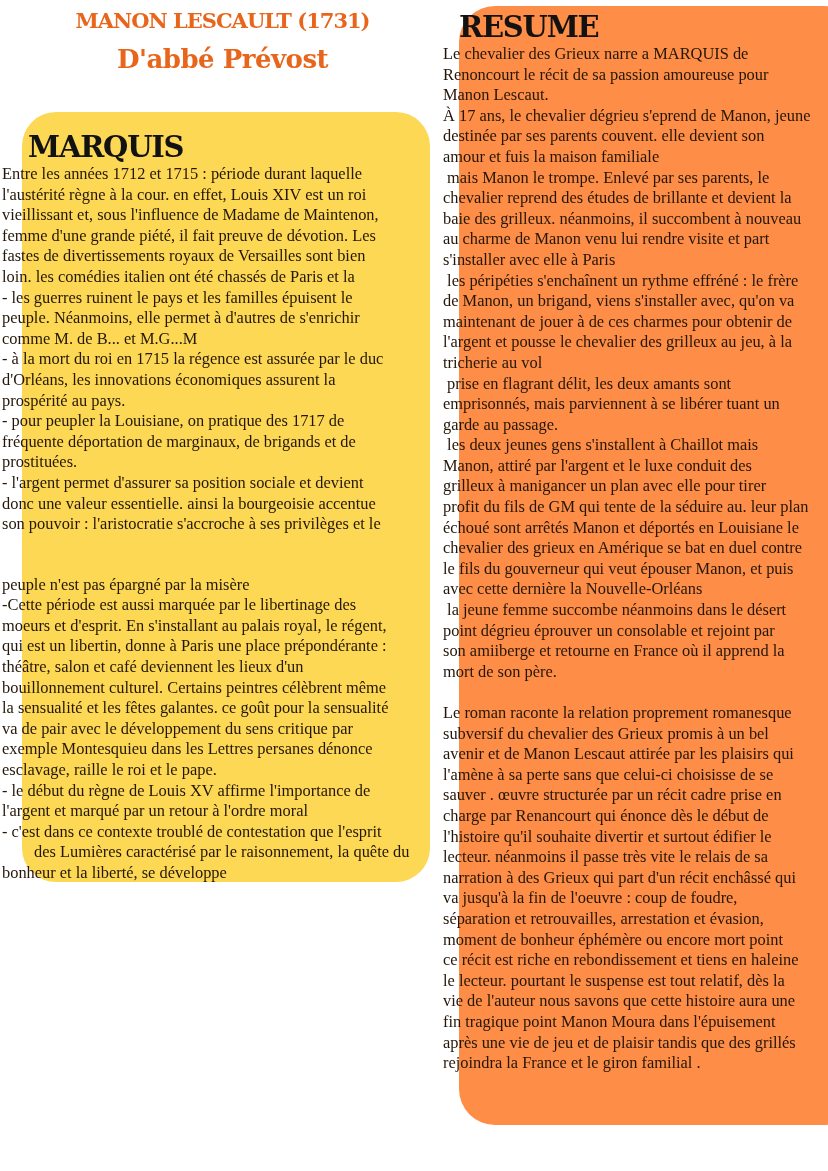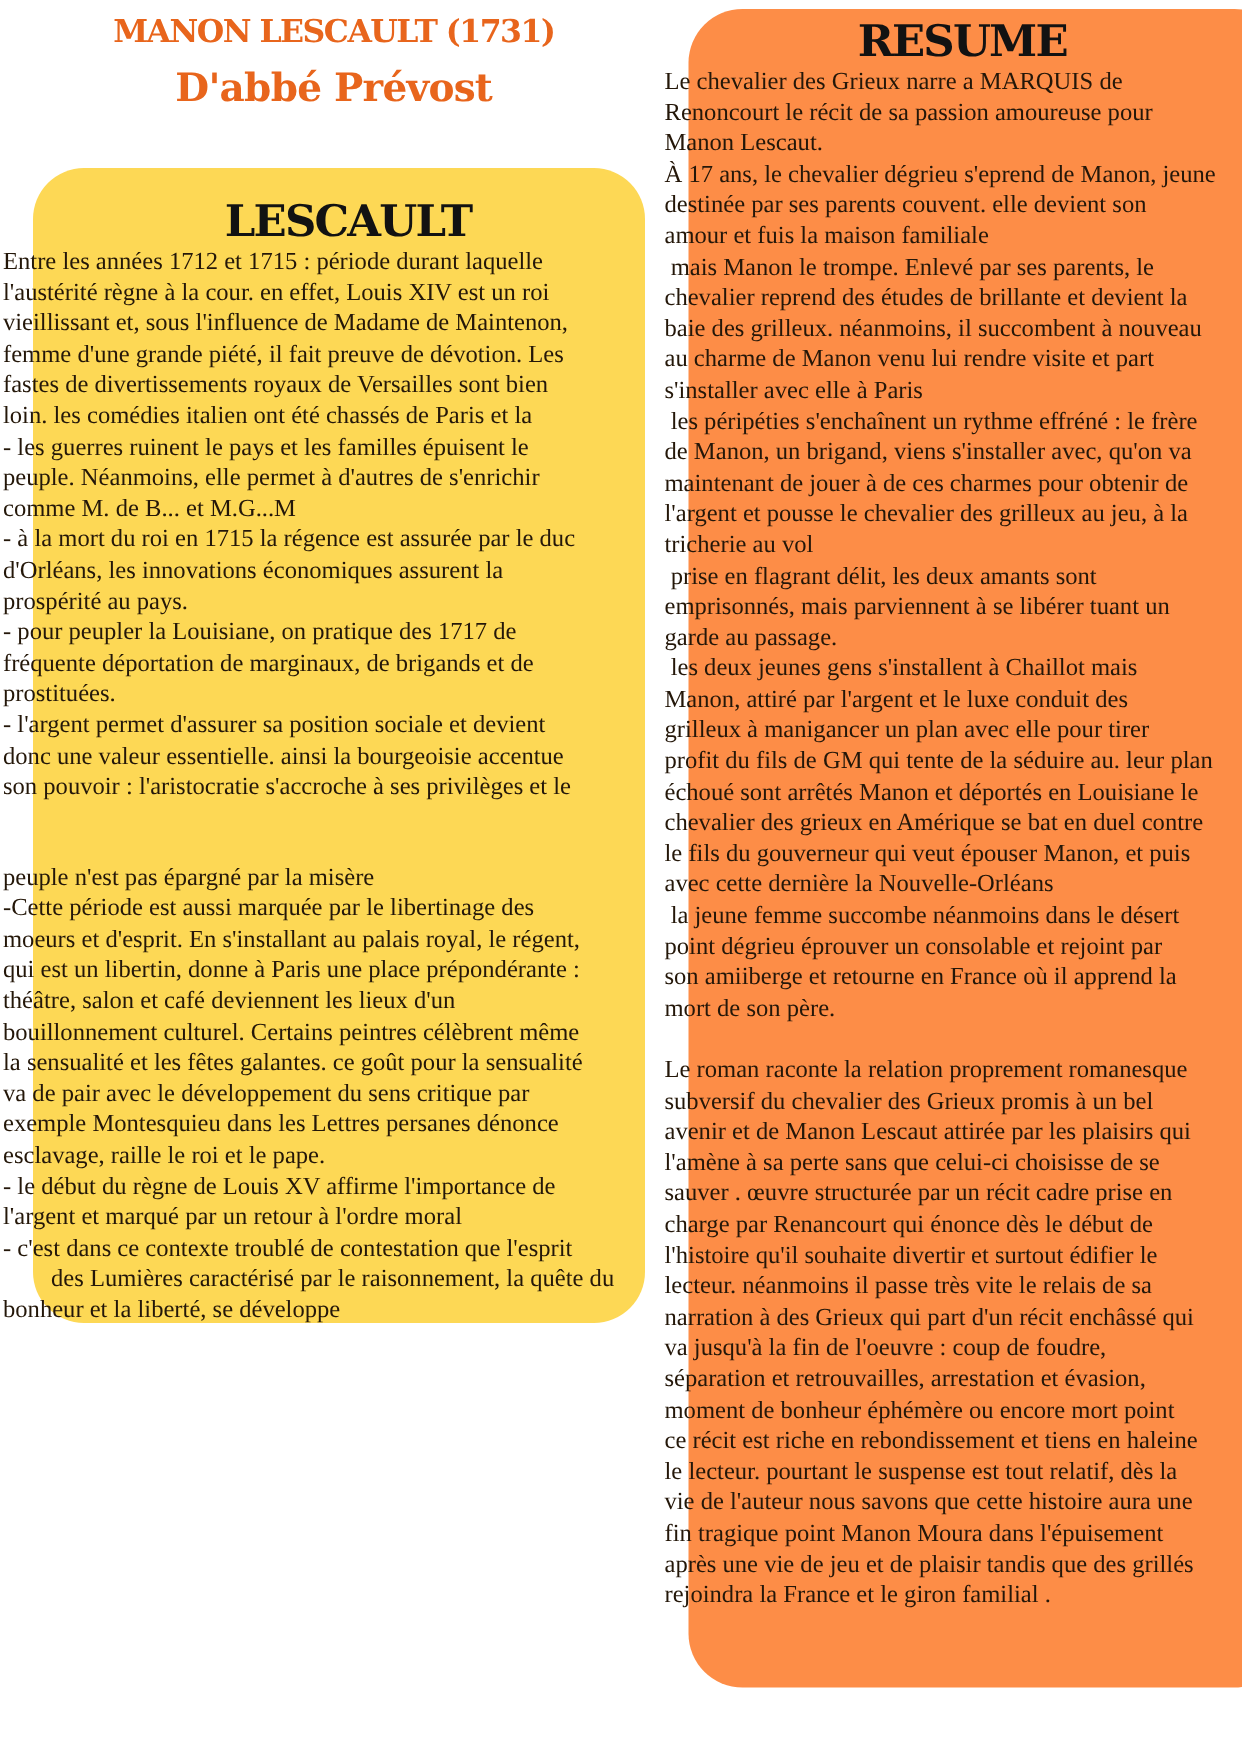--- a/index.html
+++ b/index.html
@@ -59,21 +59,21 @@
       border-radius: 36px;
       padding: 4px 0 0 0;
     }
     .box-heading {
       font-family: "DejaVu Serif", serif;
       font-weight: bold;
       color: #121212;
       font-size: 29px;
       line-height: 34px;
       letter-spacing: -1.2px;
-      text-align: center;
+      text-align: left;
       margin: 0;
     }
     .box-context .box-heading {
       width: 408px;
       padding-left: 4px;
       margin-bottom: 0px;
     }
     .box-resume .box-heading {
       width: 365px;
       margin-bottom: 0px;
@@ -103,21 +103,21 @@
   </style>
 </head>
 <body>
 
 <div class="title-block">
   <div class="title-line">MANON LESCAULT (1731)</div>
   <div class="subtitle-line">D'abbé Prévost</div>
 </div>
 
 <section class="box box-context">
-  <h2 class="box-heading">LESCAULT</h2>
+  <h2 class="box-heading">MARQUIS</h2>
   <div class="body-text" id="context-body">
       <span class="line" style="white-space: pre;">Entre les années 1712 et 1715 : période durant laquelle</span>
       <span class="line" style="white-space: pre;">l'austérité règne à la cour. en effet, Louis XIV est un roi</span>
       <span class="line" style="white-space: pre;">vieillissant et, sous l'influence de Madame de Maintenon,</span>
       <span class="line" style="white-space: pre;">femme d'une grande piété, il fait preuve de dévotion. Les</span>
       <span class="line" style="white-space: pre;">fastes de divertissements royaux de Versailles sont bien</span>
       <span class="line" style="white-space: pre;">loin. les comédies italien ont été chassés de Paris et la</span>
       <span class="line" style="white-space: pre;">- les guerres ruinent le pays et les familles épuisent le</span>
       <span class="line" style="white-space: pre;">peuple. Néanmoins, elle permet à d'autres de s'enrichir</span>
       <span class="line" style="white-space: pre;">comme M. de B... et M.G...M</span>

